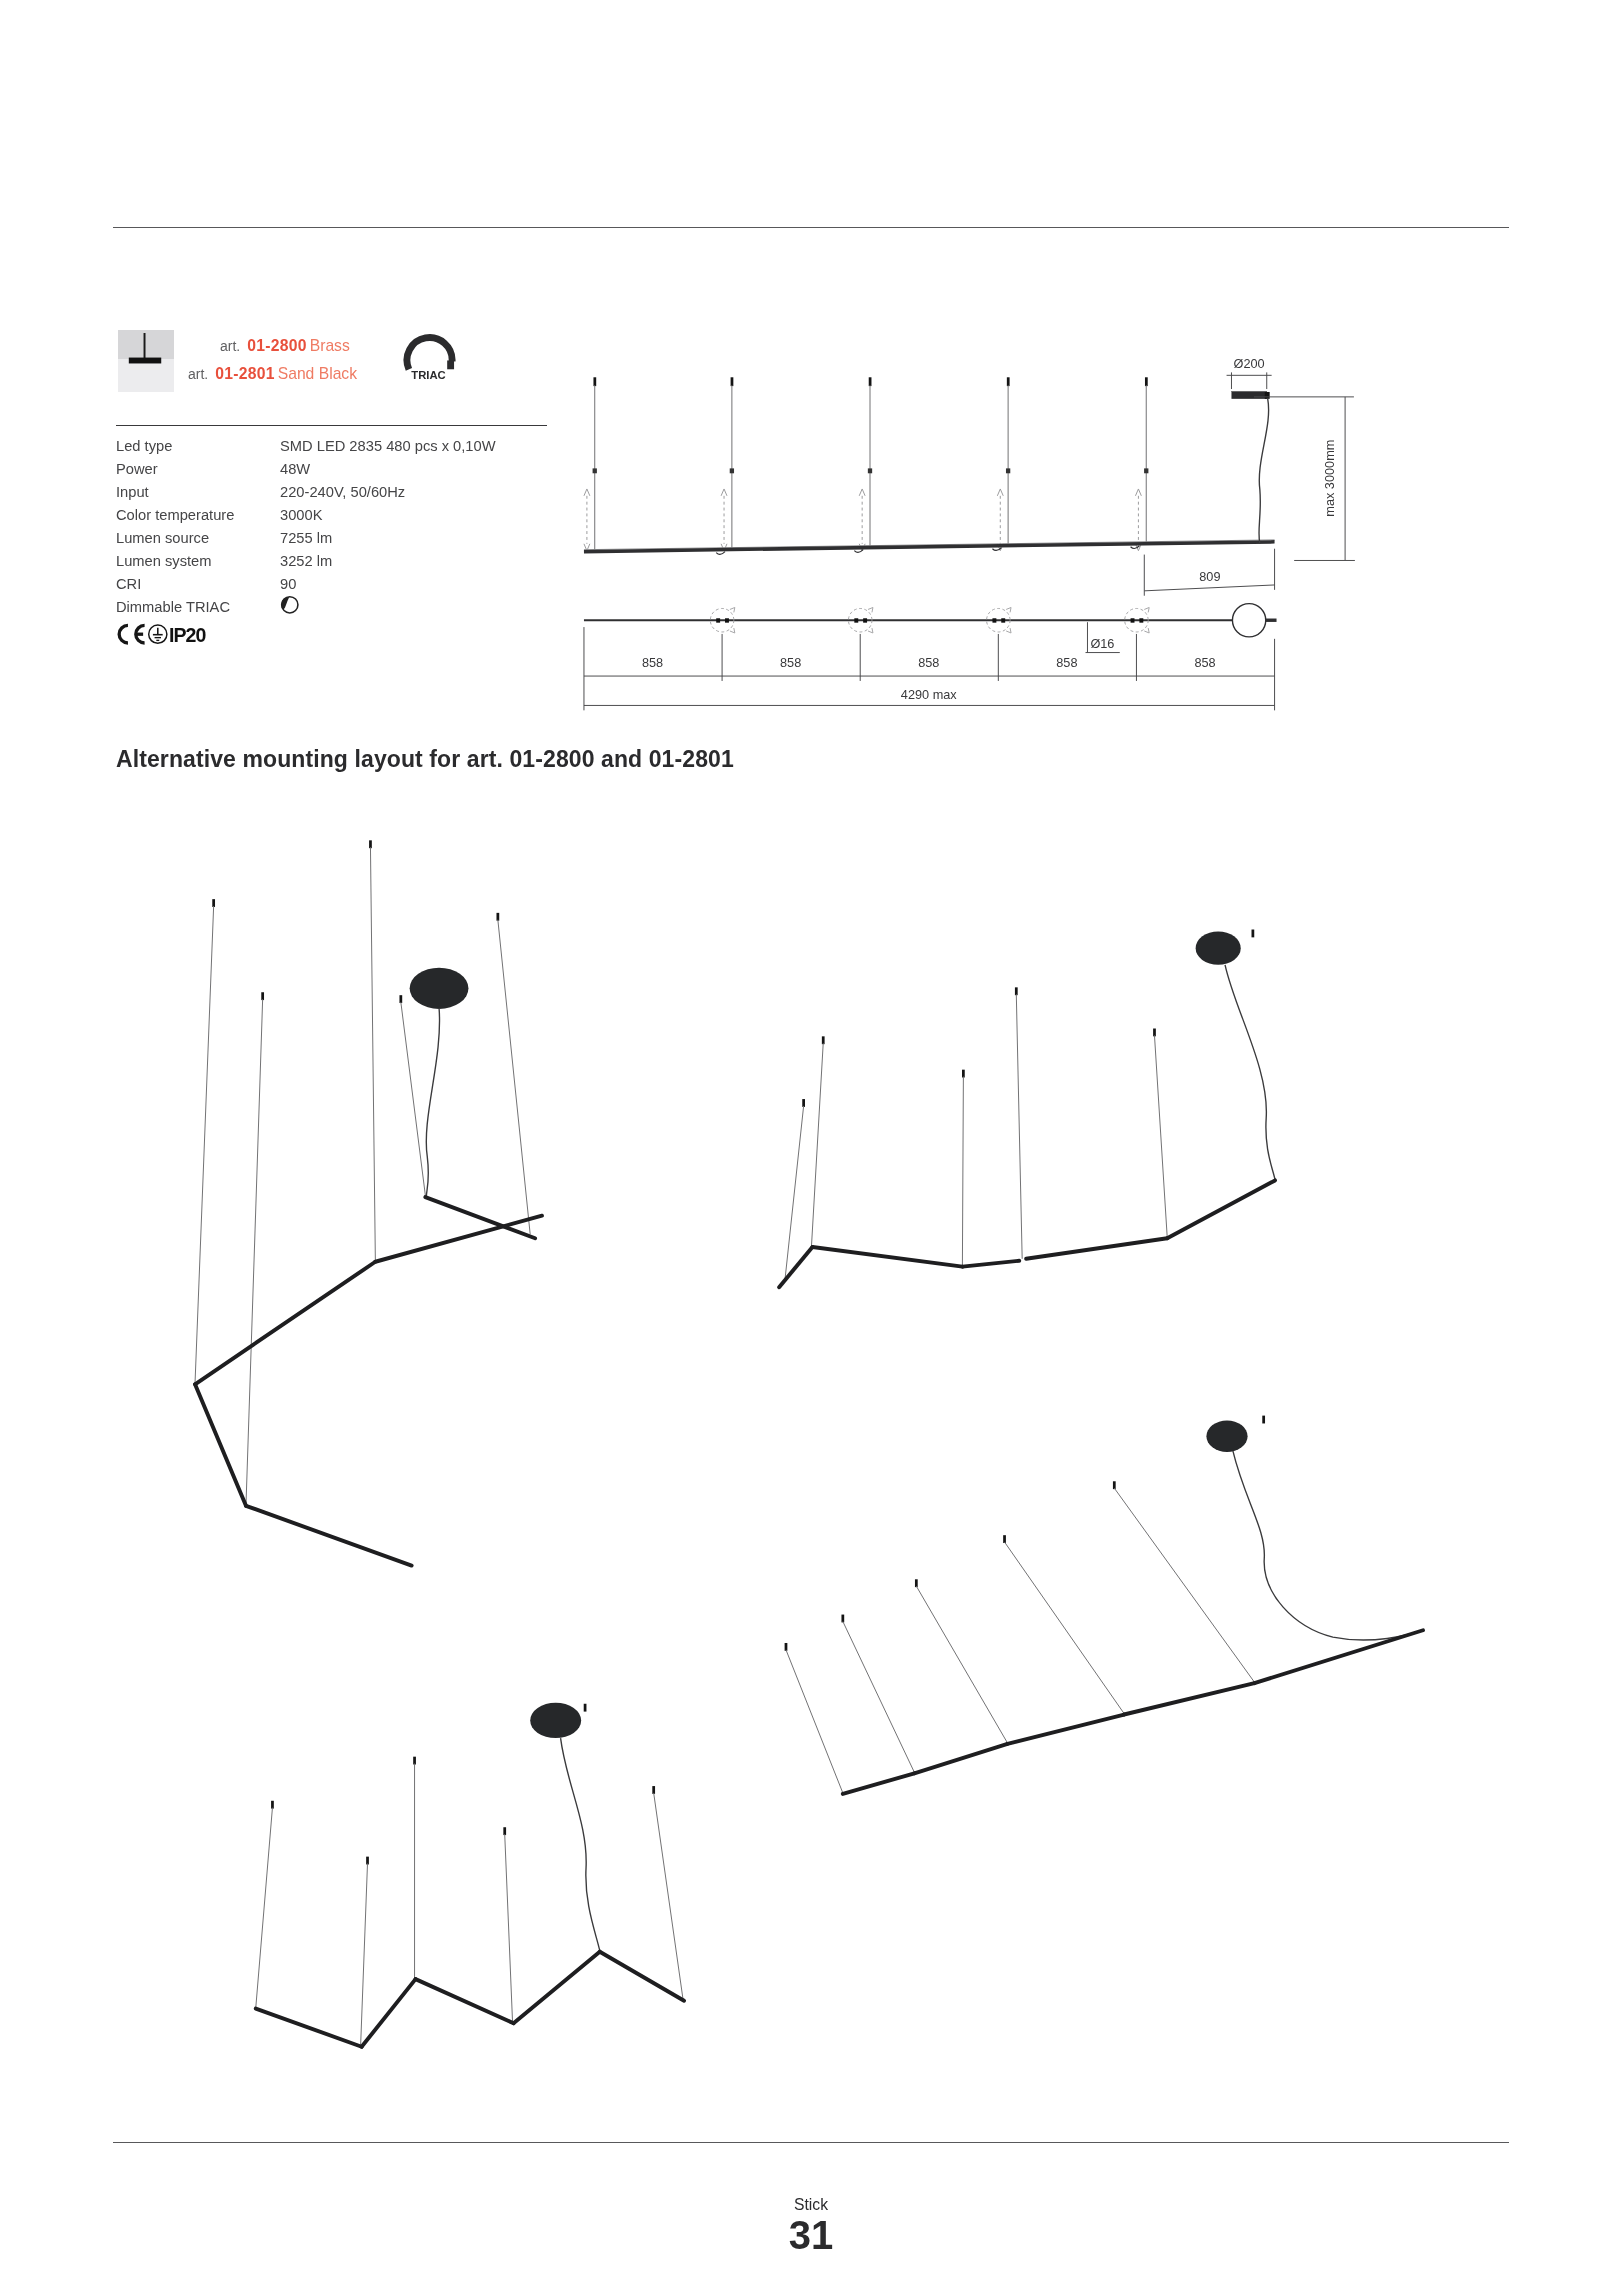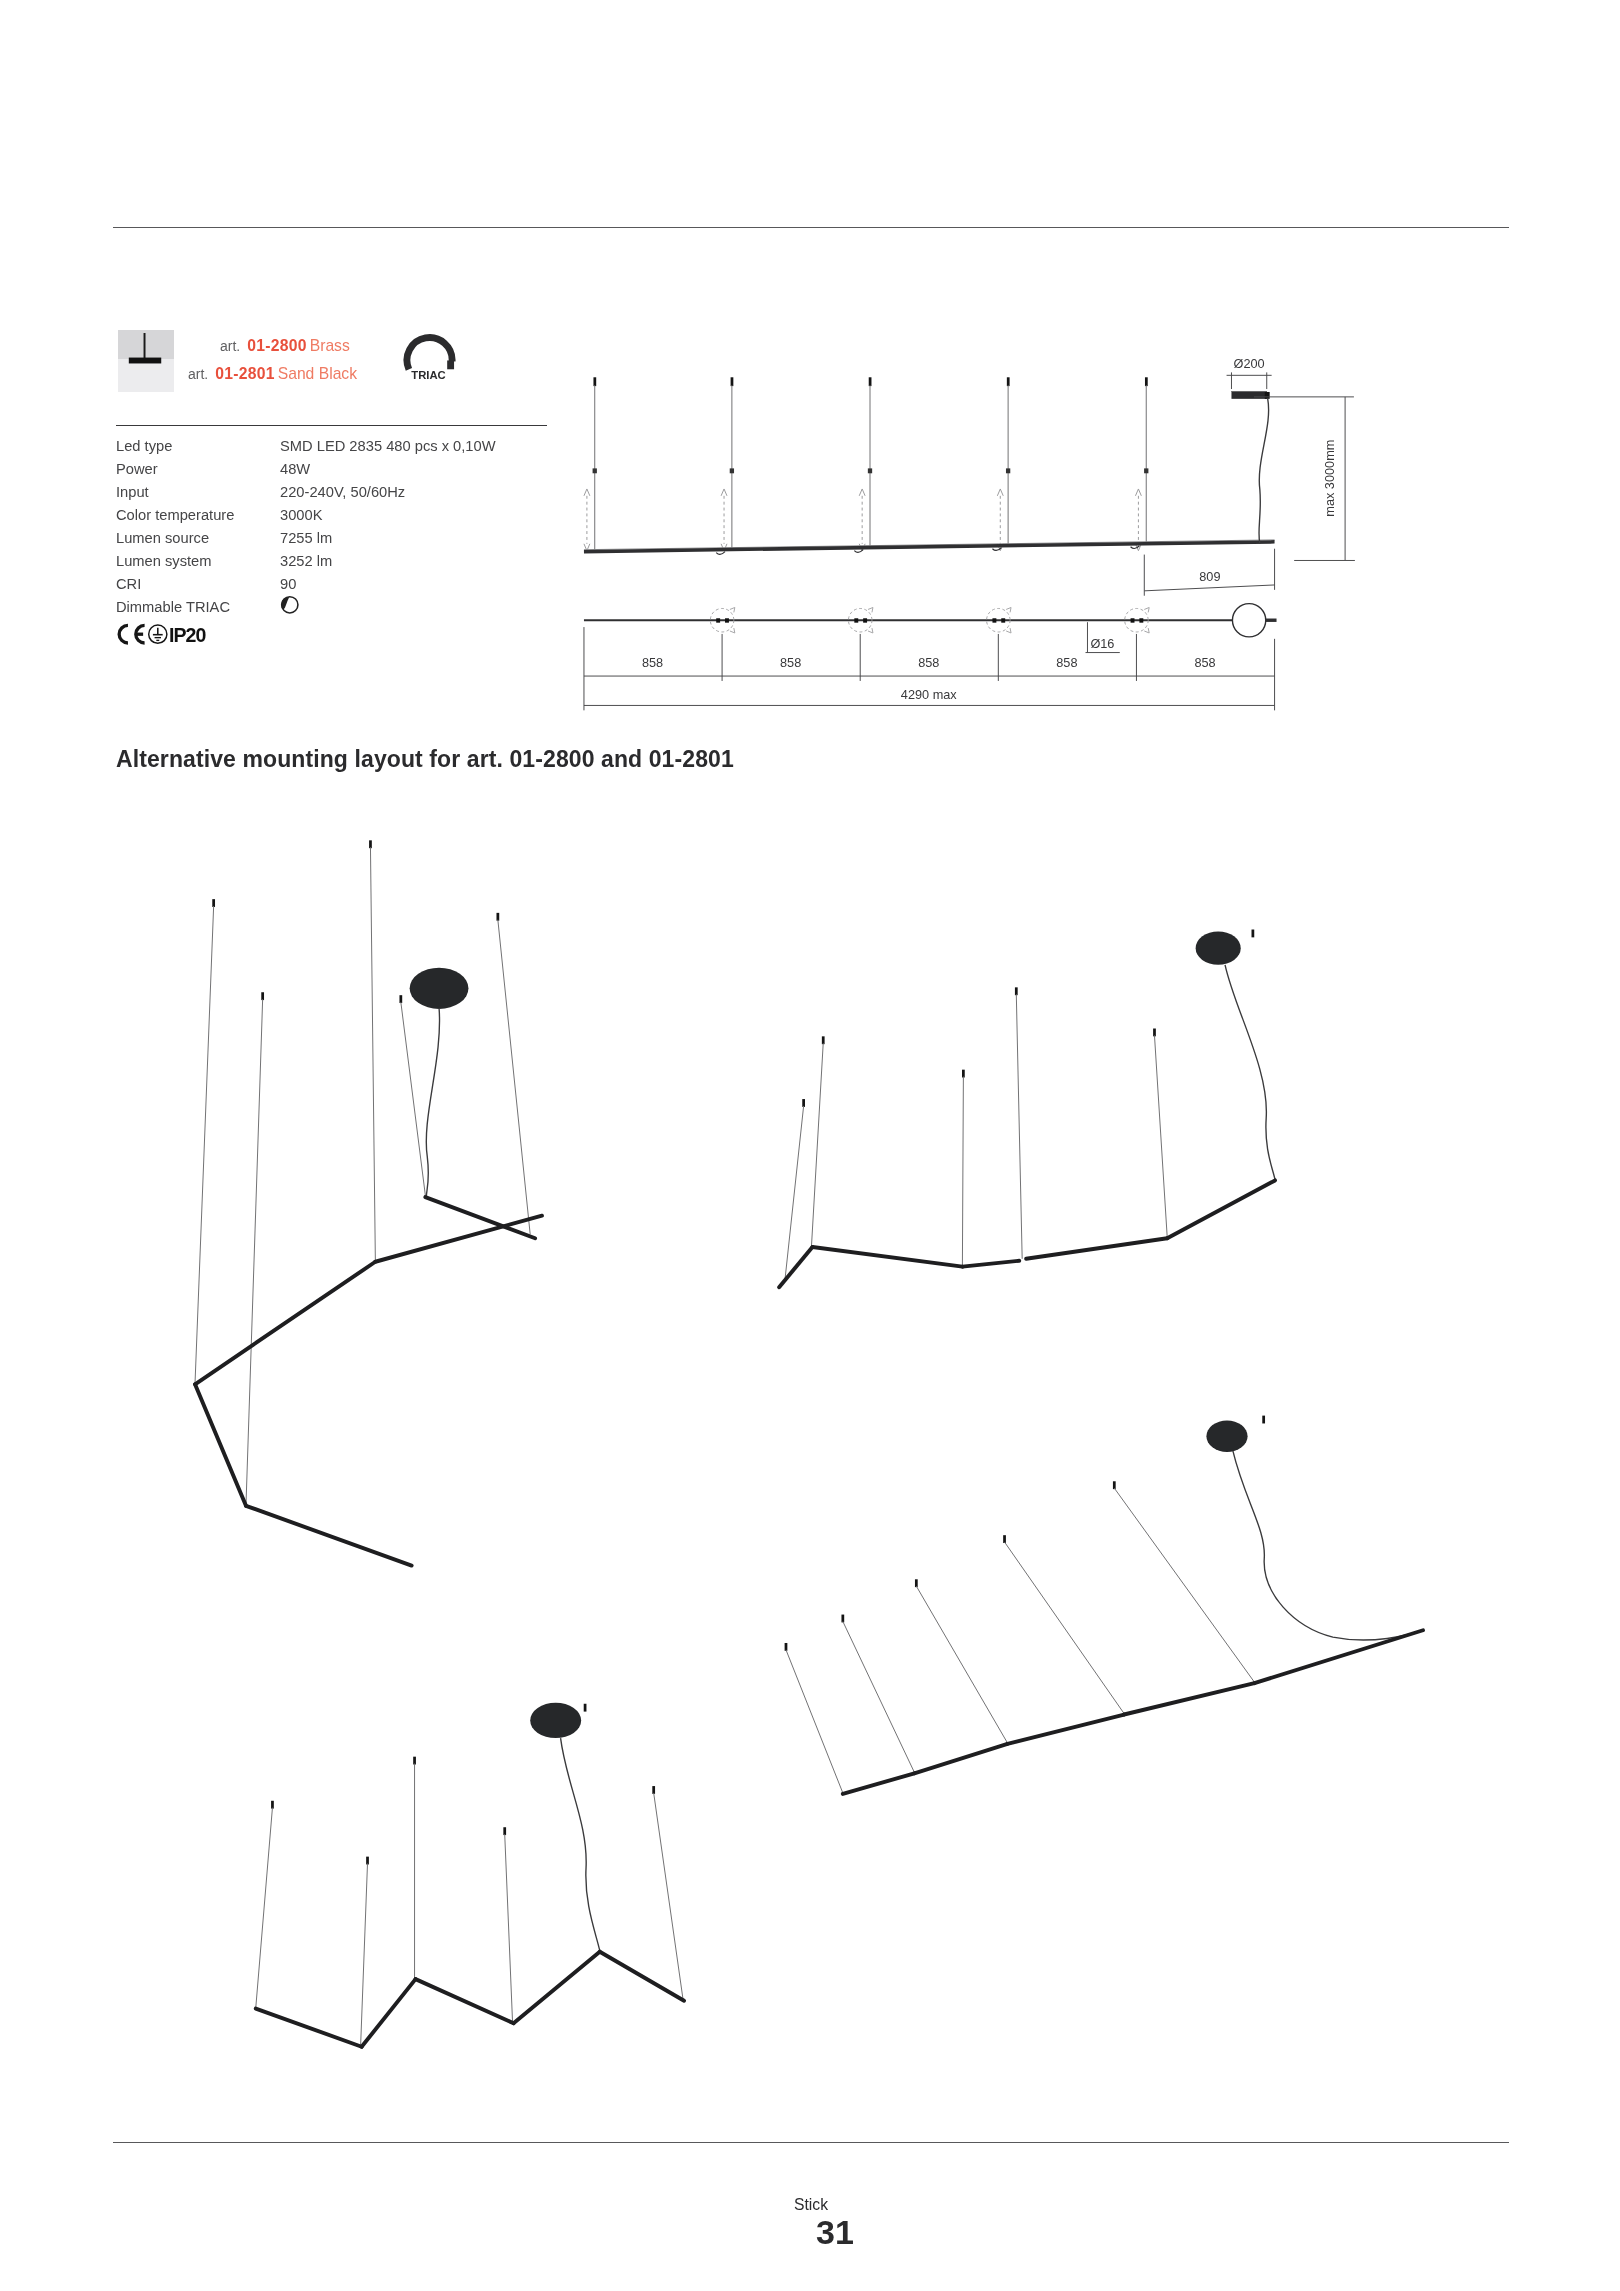--- a/index.html
+++ b/index.html
@@ -20,21 +20,21 @@
   .art-finish{color:var(--accent-red-light);margin-left:2.9px;}
   
   #specs{left:116px;top:425px;width:431px;border-top:1px solid #39393b;padding-top:4.9px;}
   .spec-row{display:flex;height:23px;align-items:flex-end;font-size:14.7px;color:var(--text-gray);}
   .spec-label{width:144px;flex:none;}
   .spec-value{flex:1;margin-left:20px;}
   
   #heading{left:116px;top:746px;font-size:23px;font-weight:700;color:var(--ink);letter-spacing:0.1px;}
   
   #footer-name{left:713px;top:2196px;width:196px;text-align:center;font-size:15.7px;font-weight:400;color:var(--ink);}
-  #footer-page{left:737px;top:2213px;width:196px;text-align:center;font-size:34px;font-weight:700;color:var(--ink);}
+  #footer-page{left:713px;top:2213px;width:196px;text-align:center;font-size:40px;font-weight:700;color:var(--ink);}
   svg text{font-family:"Liberation Sans", sans-serif;}
   .dimtxt{font-size:13px;fill:#39393b;}
   .wire{stroke:#6f6f71;stroke-width:1;fill:none;}
   .stick{stroke:#1e1e20;stroke-width:4;stroke-linecap:round;fill:none;}
   .cable{stroke:#3a3a3c;stroke-width:1.4;fill:none;}
   .cap{fill:#141414;}
 </style>
 </head>
 <body>
 

